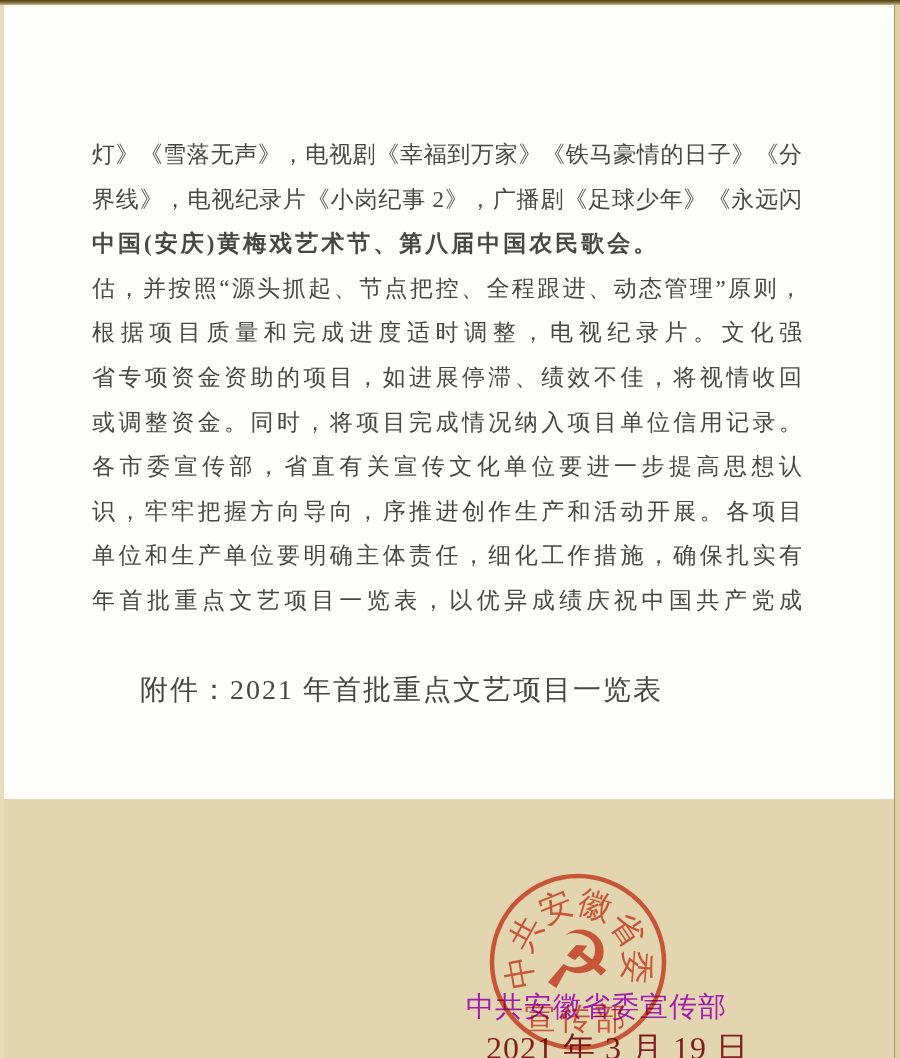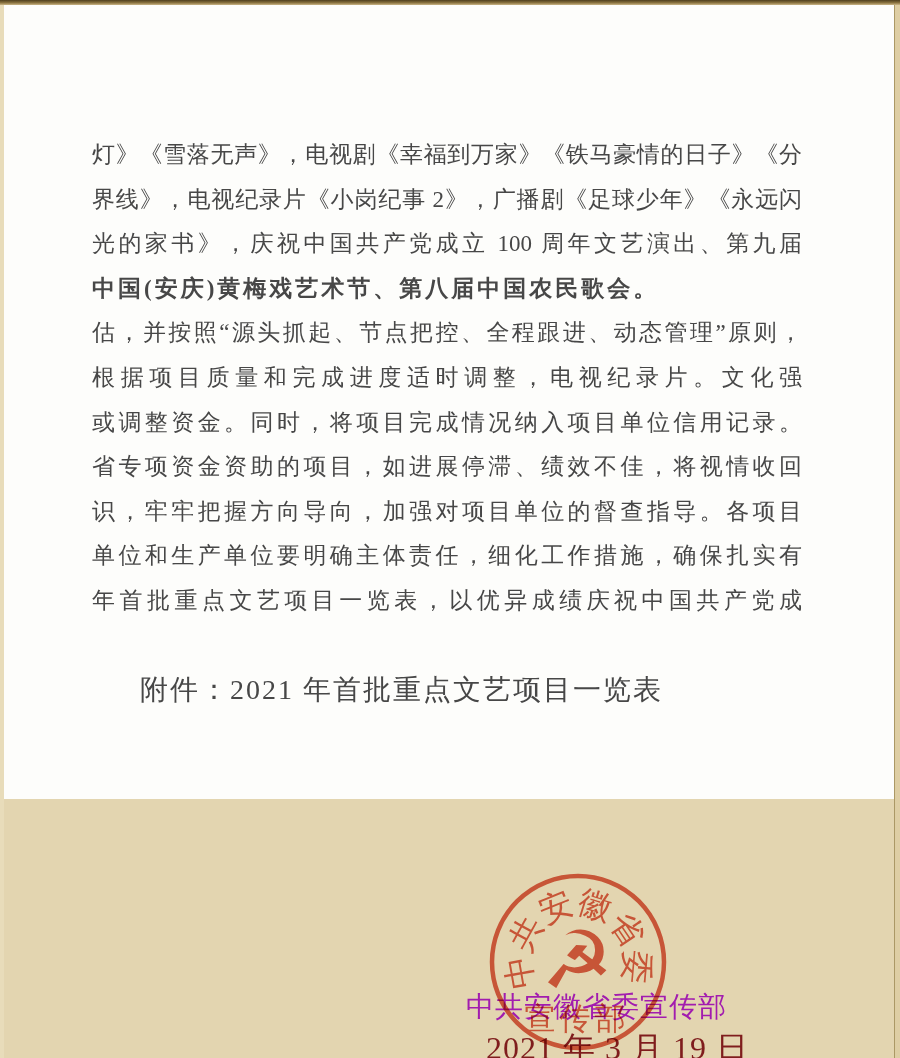--- a/index.html
+++ b/index.html
@@ -83,27 +83,27 @@
 
 <div class="top-border"></div>
 <div class="left-strip"></div>
 <div class="right-strip"></div>
 
 <div class="paper">
 
   <div class="text-block">
     <div class="doc-line">灯》《雪落无声》，电视剧《幸福到万家》《铁马豪情的日子》《分</div>
     <div class="doc-line">界线》，电视纪录片《小岗纪事 2》，广播剧《足球少年》《永远闪</div>
-    <div class="doc-line">光的家书》，庆祝中国共产党成立 100 周年文艺演出、第九届</div>
     <div class="doc-line para-end">中国(安庆)黄梅戏艺术节、第八届中国农民歌会。</div>
     <div class="doc-line">估，并按照“源头抓起、节点把控、全程跟进、动态管理”原则，</div>
     <div class="doc-line">根据项目质量和完成进度适时调整，电视纪录片。文化强</div>
+    <div class="doc-line">省专项资金资助的项目，如进展停滞、绩效不佳，将视情收回</div>
     <div class="doc-line">或调整资金。同时，将项目完成情况纳入项目单位信用记录。</div>
-    <div class="doc-line">省专项资金资助的项目，如进展停滞、绩效不佳，将视情收回</div>
-    <div class="doc-line">识，牢牢把握方向导向，加强对项目单位的督查指导。各项目</div>
+    <div class="doc-line">各市委宣传部，省直有关宣传文化单位要进一步提高思想认</div>
+    <div class="doc-line">识，牢牢把握方向导向，序推进创作生产和活动开展。各项目</div>
     <div class="doc-line">单位和生产单位要明确主体责任，细化工作措施，确保扎实有</div>
     <div class="doc-line">年首批重点文艺项目一览表，以优异成绩庆祝中国共产党成</div>
     <div class="attachment-line">附件：2021 年首批重点文艺项目一览表</div>
   </div>
 
   <div class="signature">中共安徽省委宣传部</div>
   <div class="doc-date">2021 年 3 月 19 日</div>
 
 </div>
 

